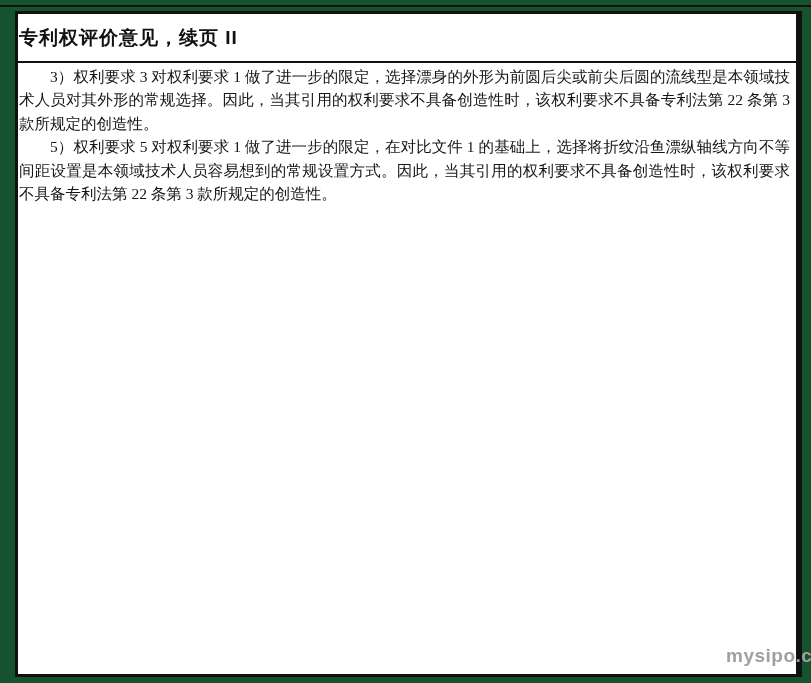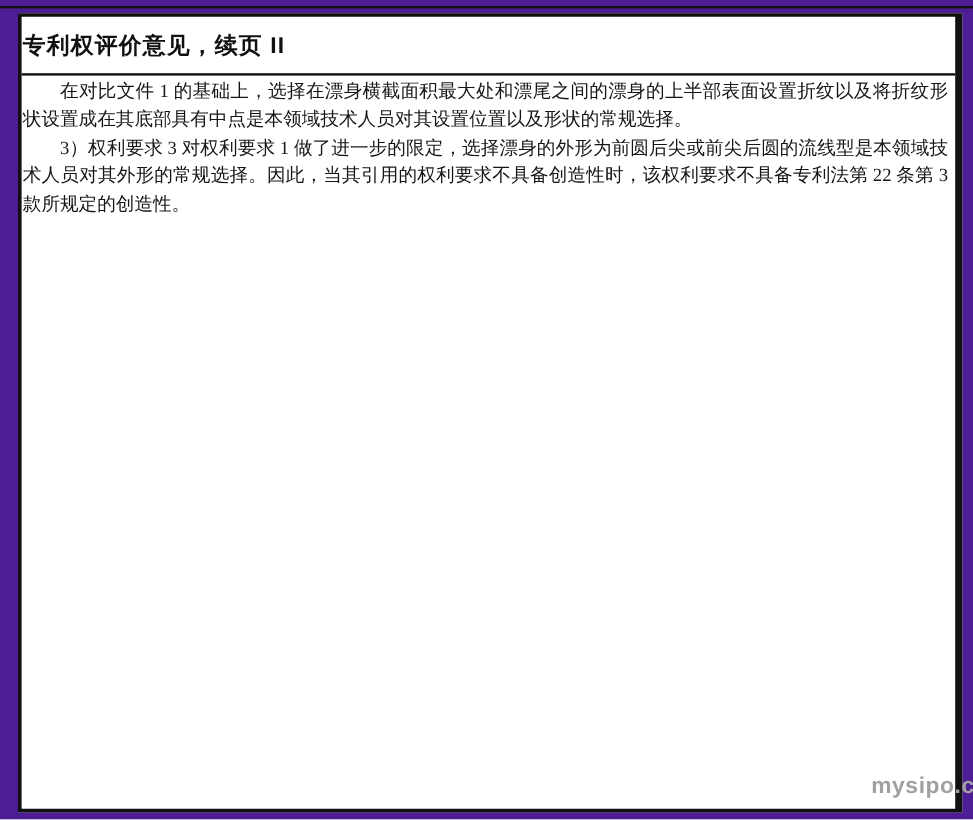--- a/index.html
+++ b/index.html
@@ -5,21 +5,21 @@
   * { margin: 0; padding: 0; box-sizing: border-box; }
   html, body {
     width: 811px; height: 683px;
     background: #ffffff;
     font-family: "Liberation Serif", serif;
     overflow: hidden;
   }
   .page {
     position: relative;
     width: 811px; height: 683px;
-    background: #4c1d95;
+    background: #14532d;
     padding-left: 20px;
   }
   .top-rule {
     position: absolute;
     left: 0; top: 5px;
     width: 811px; height: 2px;
     background: #111111;
   }
   .doc-box {
     position: absolute;
@@ -74,19 +74,19 @@
 <div class="page">
   <div class="top-rule"></div>
 
   <div class="doc-box">
     <div class="doc-header">
       <span class="doc-title">专利权评价意见，续页 II</span>
     </div>
 
     <div class="doc-content">
 
-    <p>在对比文件 1 的基础上，选择在漂身横截面积最大处和漂尾之间的漂身的上半部表面设置折纹以及将折纹形状设置成在其底部具有中点是本领域技术人员对其设置位置以及形状的常规选择。</p>
         <p>3）权利要求 3 对权利要求 1 做了进一步的限定，选择漂身的外形为前圆后尖或前尖后圆的流线型是本领域技术人员对其外形的常规选择。因此，当其引用的权利要求不具备创造性时，该权利要求不具备专利法第 22 条第 3 款所规定的创造性。</p>
+        <p>5）权利要求 5 对权利要求 1 做了进一步的限定，在对比文件 1 的基础上，选择将折纹沿鱼漂纵轴线方向不等间距设置是本领域技术人员容易想到的常规设置方式。因此，当其引用的权利要求不具备创造性时，该权利要求不具备专利法第 22 条第 3 款所规定的创造性。</p>
       </div>
   </div>
 
   <div class="watermark">mysipo.com</div>
 </div>
 
 </body></html>

